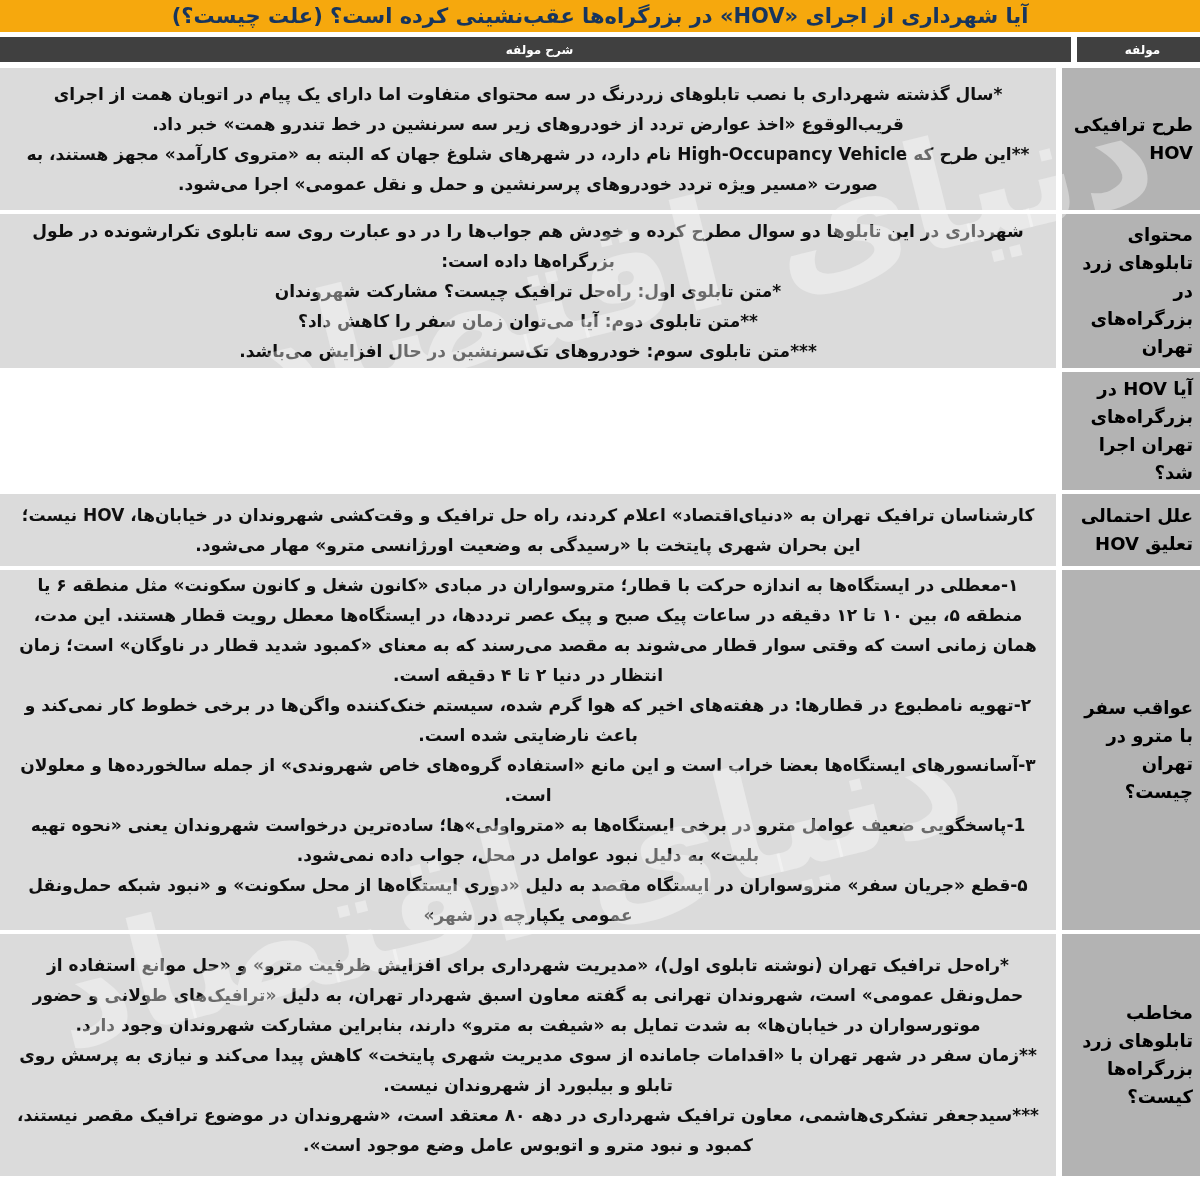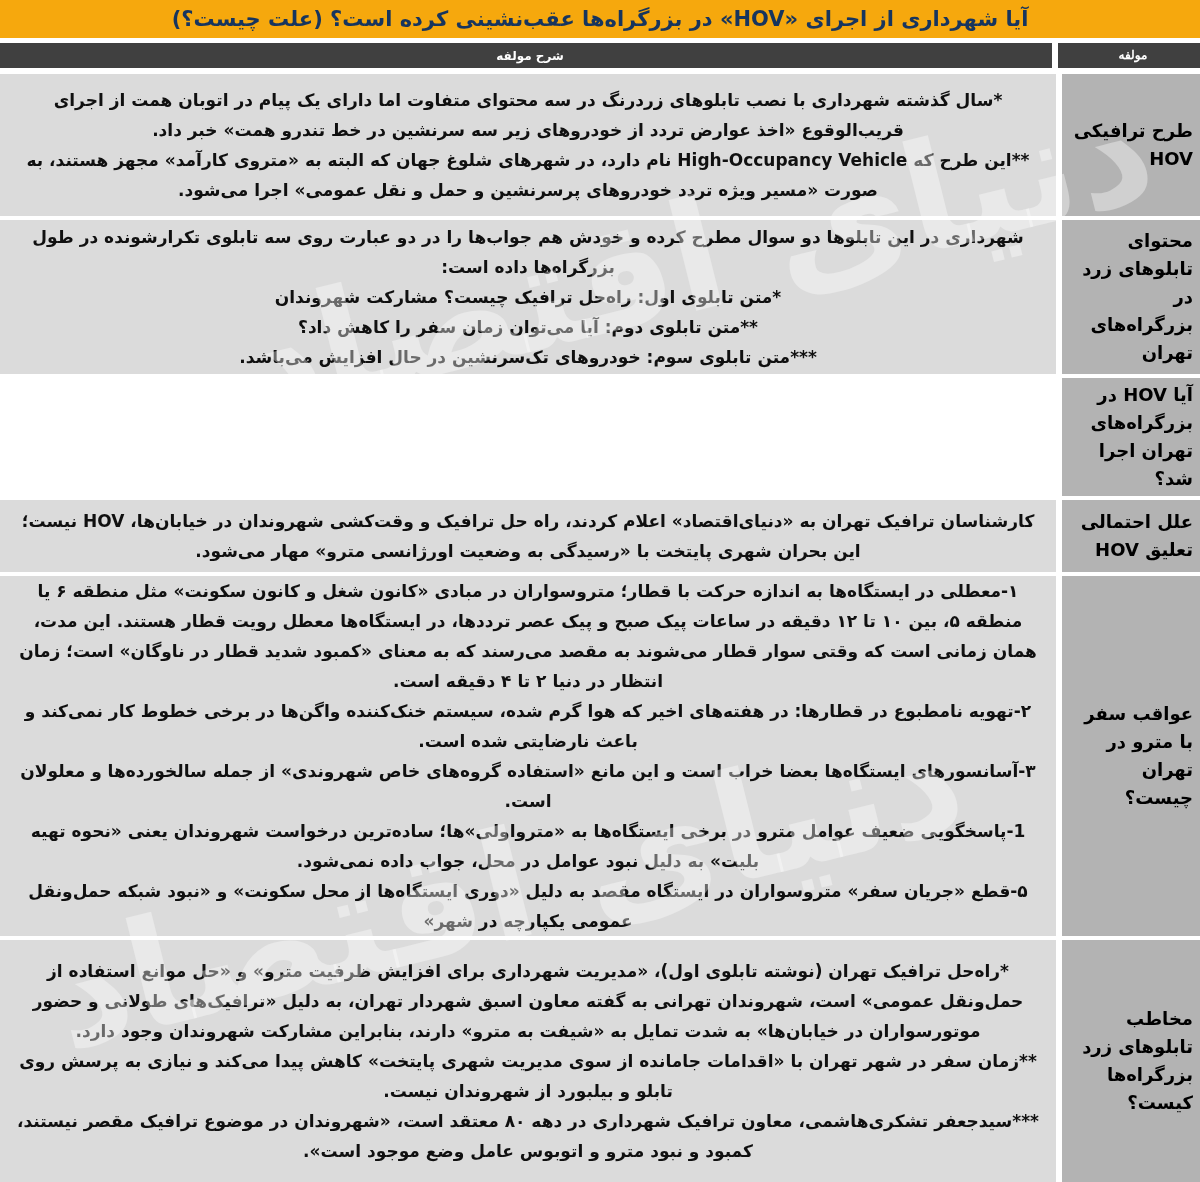--- a/index.html
+++ b/index.html
@@ -1,31 +1,31 @@
 <!DOCTYPE html>
 <html lang="fa" dir="rtl"><head>
 <meta charset="utf-8">
 <style>
   *{box-sizing:border-box;}
   html,body{margin:0;padding:0;background:#ffffff;}
   body{font-family:"DejaVu Sans","Liberation Sans",sans-serif;direction:rtl;}
   .page{position:relative;width:1200px;height:1182px;background:#ffffff;overflow:hidden;}
 
   .title-bar{
-    height:38px;background:#F6A80D;color:#17355E;
+    height:32px;background:#F6A80D;color:#17355E;
     display:flex;align-items:center;justify-content:center;
     font-size:21px;font-weight:bold;margin-bottom:5px;
   }
   .header-row{display:flex;gap:6px;height:25px;margin-bottom:6px;}
   .header-cell{
     background:#404040;color:#ffffff;font-weight:bold;font-size:12px;
     display:flex;align-items:center;justify-content:center;padding-left:8px;
   }
   .header-desc{flex:1;}
-  .header-comp{width:142px;font-family:Liberation Serif, serif;}
+  .header-comp{width:123px;}
 
   .row{display:flex;gap:6px;margin-bottom:4px;}
   .desc{
     flex:1;background:#DBDBDB;color:#101010;
     display:flex;flex-direction:column;justify-content:center;
     padding:3px 14px;overflow:hidden;
   }
   .desc p{margin:0;text-align:center;font-size:17px;font-weight:bold;line-height:30px;}
   .comp{
     width:138px;background:#B3B3B3;color:#000000;

